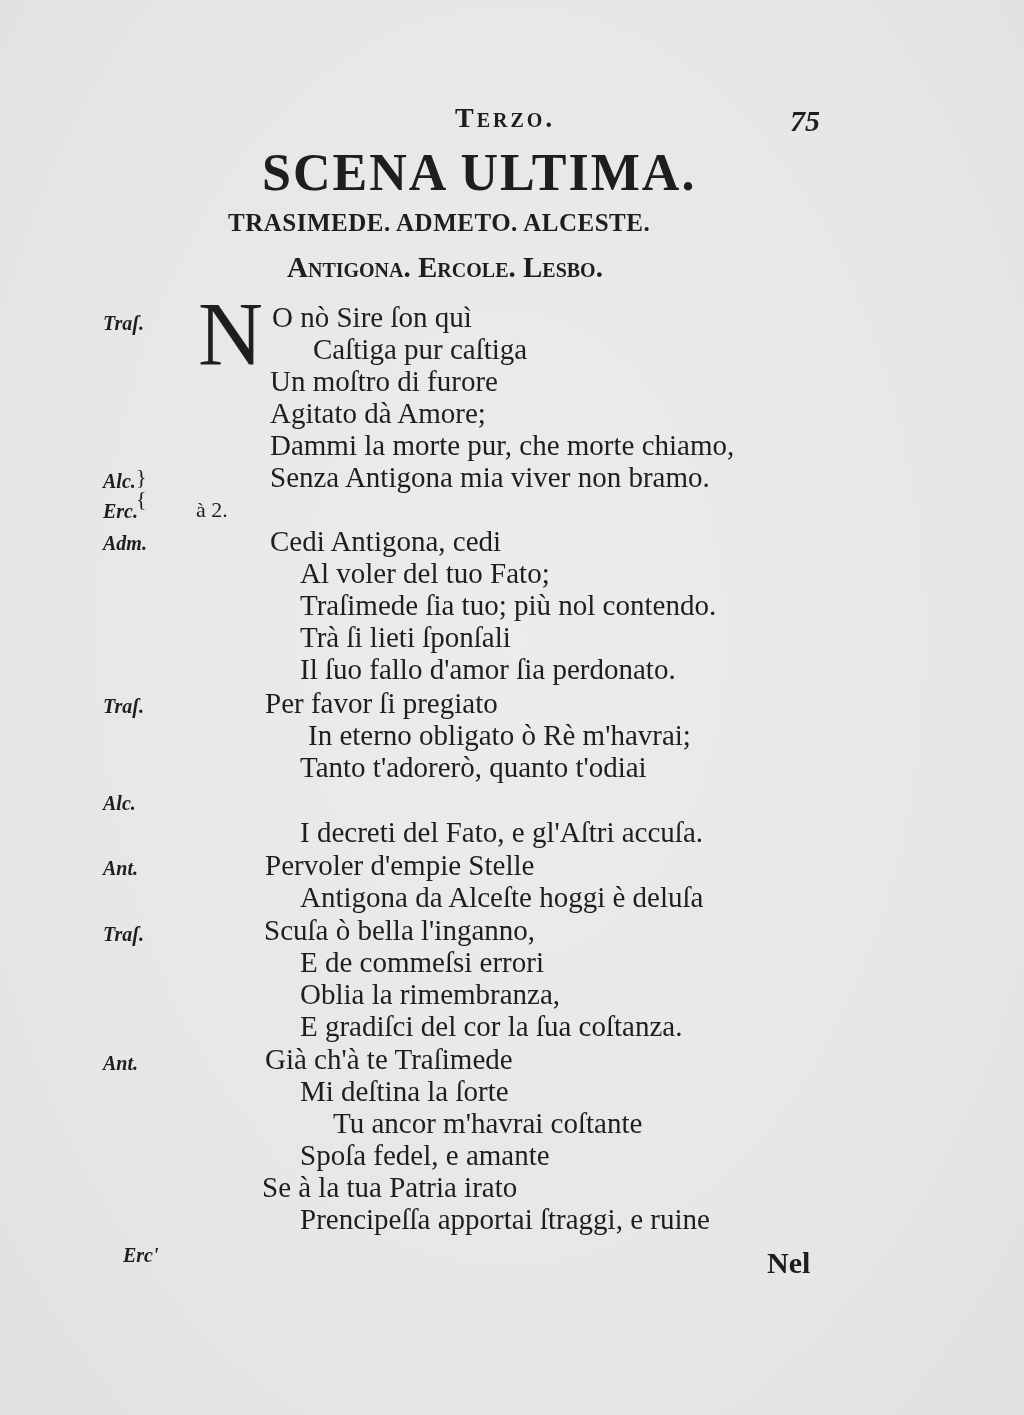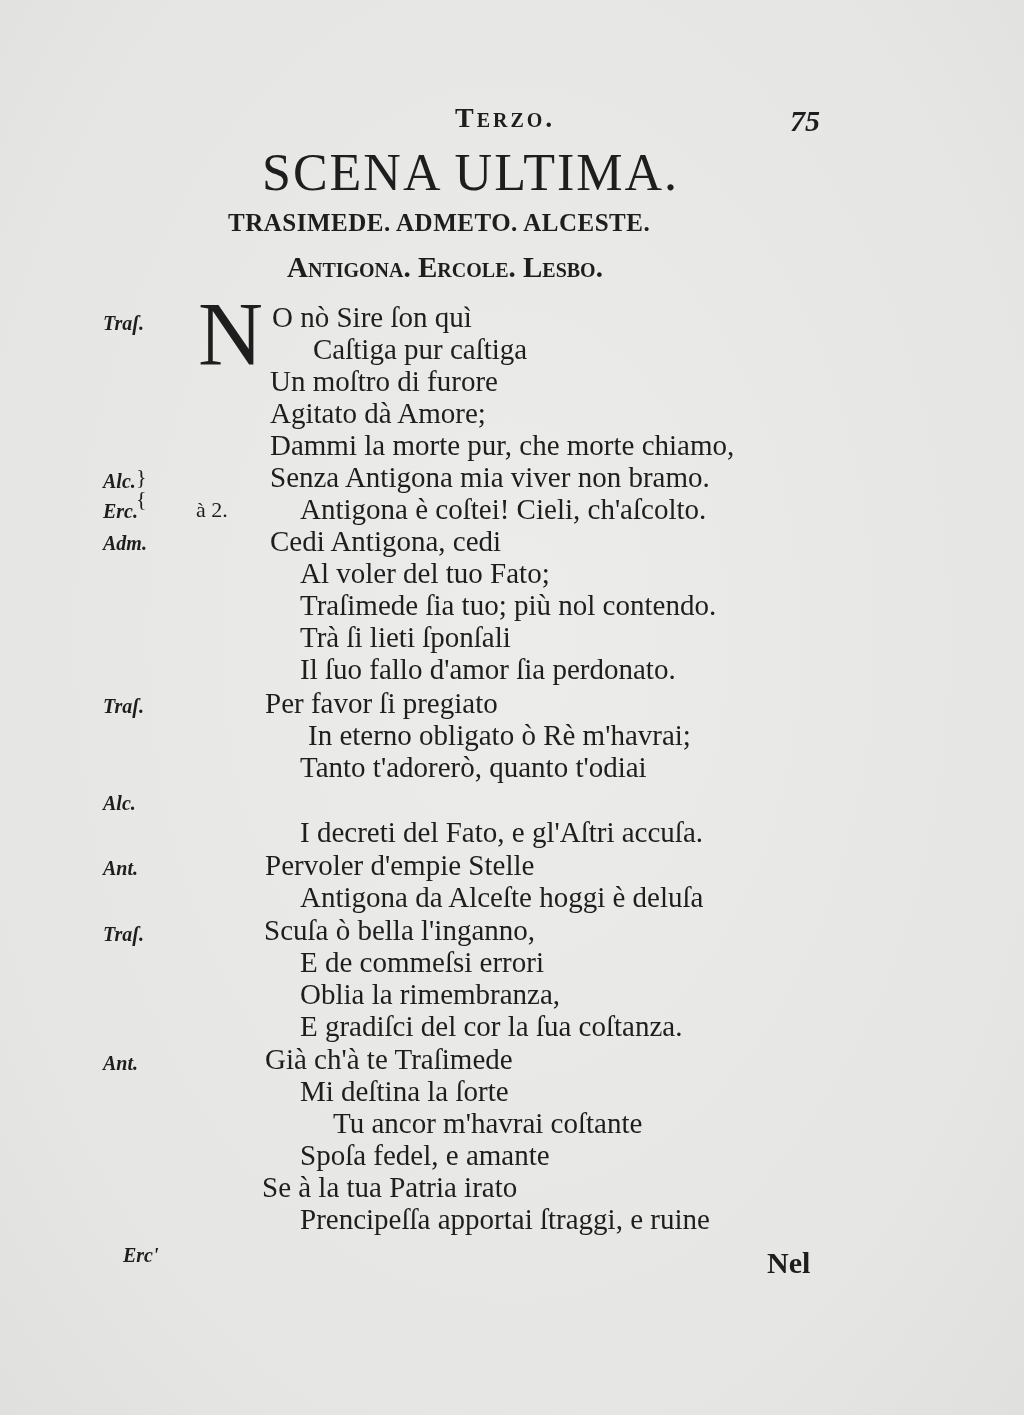--- a/index.html
+++ b/index.html
@@ -34,21 +34,21 @@
     .page-number {
       left: 790px; top: 104px;
       font-size: 30px;
       font-style: italic;
       font-weight: bold;
     }
     .scene-title {
       left: 262px; top: 143px;
       font-size: 52px;
       letter-spacing: 2px;
-      font-weight: normal;
+      font-weight: bold;
     }
     .cast-line-1 {
       left: 228px; top: 209px;
       font-size: 25px;
       font-weight: bold;
       letter-spacing: 0.5px;
     }
     .cast-line-2 {
       left: 287px; top: 251px;
       font-size: 29px;
@@ -117,21 +117,20 @@
     <span>{</span>
   </div>
   <div class="abs a2">à 2.</div>
 
   <div class="abs verse" style="left:272px; top:300px;">O nò Sire ſon quì</div>
   <div class="abs verse" style="left:313px; top:332px;">Caſtiga pur caſtiga</div>
   <div class="abs verse" style="left:270px; top:364px;">Un moſtro di furore</div>
   <div class="abs verse" style="left:270px; top:396px;">Agitato dà Amore;</div>
   <div class="abs verse" style="left:270px; top:428px;">Dammi la morte pur, che morte chiamo,</div>
   <div class="abs verse" style="left:270px; top:460px;">Senza Antigona mia viver non bramo.</div>
-  <div class="abs verse" style="left:300px; top:492px;">Antigona è coſtei! Cieli, ch'aſcolto.</div>
   <div class="abs verse" style="left:270px; top:524px;">Cedi Antigona, cedi</div>
   <div class="abs verse" style="left:300px; top:556px;">Al voler del tuo Fato;</div>
   <div class="abs verse" style="left:300px; top:588px;">Traſimede ſia tuo; più nol contendo.</div>
   <div class="abs verse" style="left:300px; top:620px;">Trà ſi lieti ſponſali</div>
   <div class="abs verse" style="left:300px; top:652px;">Il ſuo fallo d'amor ſia perdonato.</div>
   <div class="abs verse" style="left:265px; top:686px;">Per favor ſi pregiato</div>
   <div class="abs verse" style="left:308px; top:718px;">In eterno obligato ò Rè m'havrai;</div>
   <div class="abs verse" style="left:300px; top:750px;">Tanto t'adorerò, quanto t'odiai</div>
   <div class="abs verse" style="left:300px; top:815px;">I decreti del Fato, e gl'Aſtri accuſa.</div>
   <div class="abs verse" style="left:265px; top:848px;">Pervoler d'empie Stelle</div>

